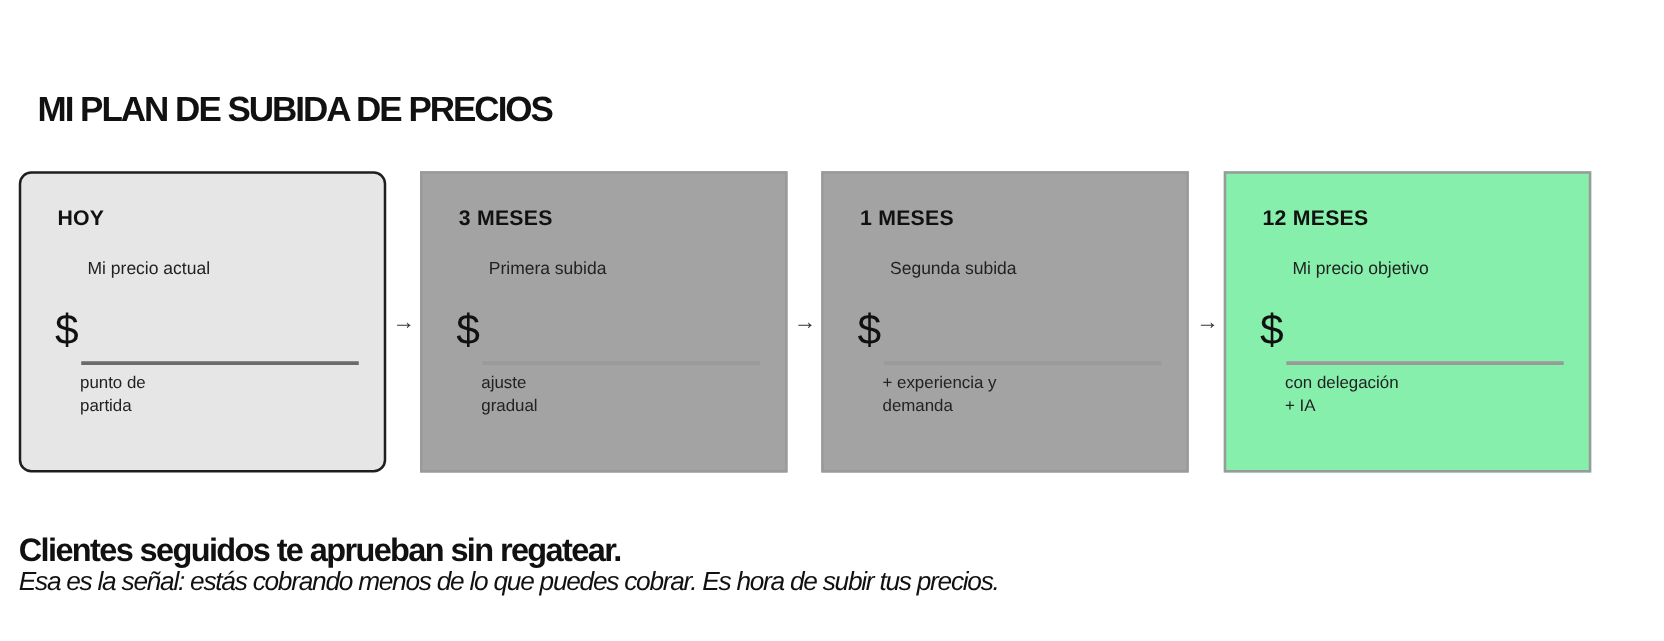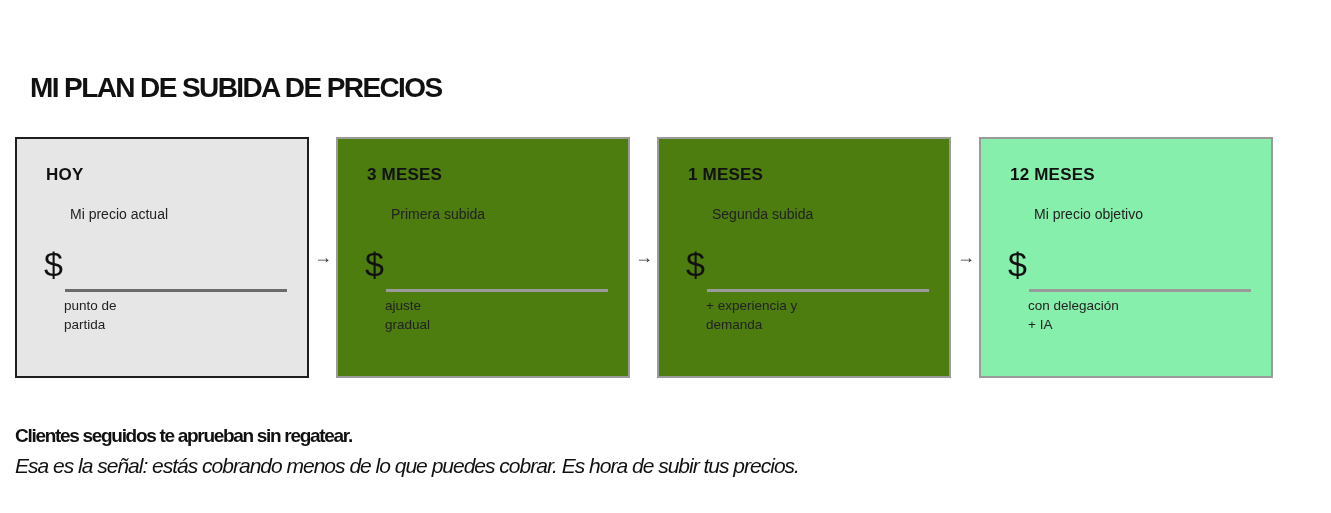--- a/index.html
+++ b/index.html
@@ -7,21 +7,21 @@
     width: 1331px; height: 513px; position: relative; overflow: hidden;
     font-family: "Liberation Sans", "DejaVu Sans", sans-serif; color: #111;
   }
   .title {
     position: absolute; left: 30px; top: 72px;
     font-size: 28px; font-weight: 700; letter-spacing: -1.6px; color: #111;
     margin: 0;
   }
   .card {
     position: absolute; top: 137px; width: 294px; height: 241px;
-    box-sizing: border-box; border: 2px solid #9a9a9a; background: #4d7c0f;
+    box-sizing: border-box; border: 2px solid #9a9a9a; background: #a3a3a3;
   }
   .card.today { border-color: #1e1e1e; background: #e6e6e6; }
   .card.target { background: #86efac; }
   .card .period {
     position: absolute; left: 29px; top: 26px;
     font-size: 17px; font-weight: 700; color: #111; letter-spacing: 0.2px;
   }
   .card .subtitle {
     position: absolute; left: 29px; top: 67px;
     font-size: 14px; color: #222; margin-left: 24px;
@@ -38,33 +38,33 @@
   .card .note {
     position: absolute; left: 47px; top: 157px; width: 160px;
     font-size: 13.5px; color: #222; line-height: 19px; white-space: pre-line;
   }
   .arrow {
     position: absolute; top: 247px; width: 24px; height: 20px;
     font-size: 18px; color: #333; line-height: 20px; text-align: center;
   }
   .headline {
     position: absolute; left: 15px; top: 425px; margin: 0;
-    font-size: 19px; font-weight: 700; letter-spacing: -1.3px; color: #111; text-align: right;
+    font-size: 26px; font-weight: 700; letter-spacing: -1.3px; color: #111; text-align: right;
   }
   .tagline {
     position: absolute; left: 15px; top: 454px; margin: 0;
     font-size: 21px; font-style: italic; letter-spacing: -1px; color: #111;
   }
 </style>
 </head>
 <body>
 
 <h1 class="title">MI PLAN DE SUBIDA DE PRECIOS</h1>
 
-<div class="card today" style="left:15px;">
+<div class="card today" style="left:15px;border-radius:10px;">
   <div class="period">HOY</div>
   <div class="subtitle">Mi precio actual</div>
   <div class="dollar">$</div>
   <div class="line"></div>
   <div class="note">punto de
 partida</div>
 </div>
 
 <div class="arrow" style="left:311px;">→</div>
 

